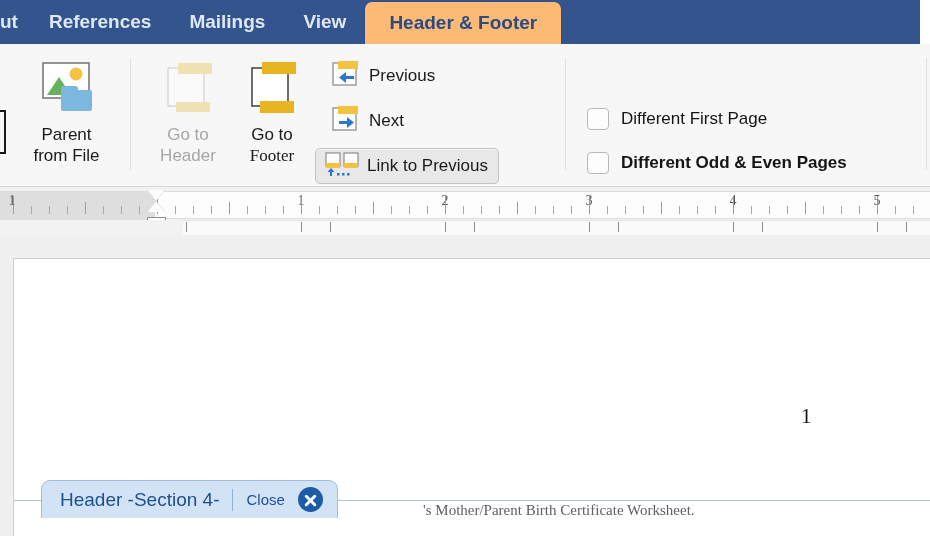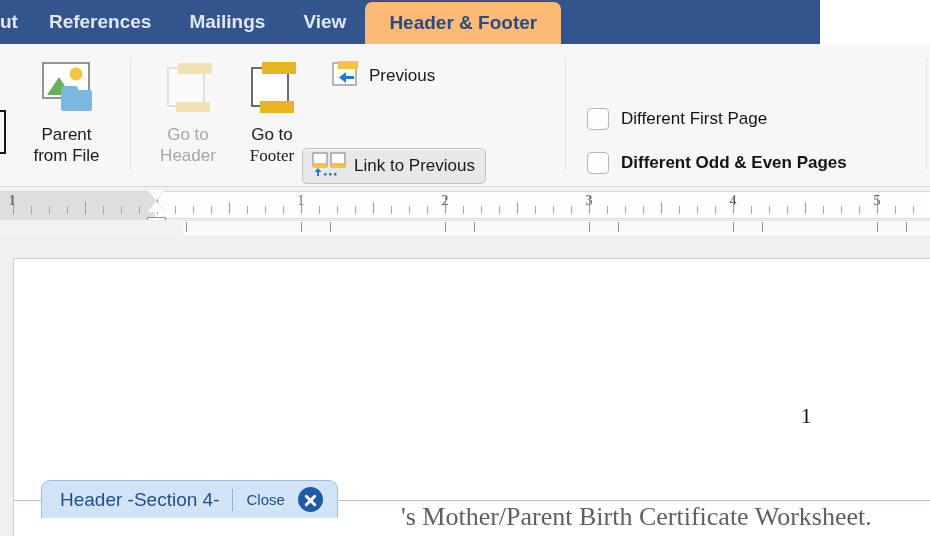--- a/index.html
+++ b/index.html
@@ -6,21 +6,21 @@
   html, body {
     width: 930px; height: 536px;
     overflow: hidden;
     font-family: "Liberation Sans", sans-serif;
     background: #ffffff;
   }
   #app { position: relative; width: 930px; height: 536px; }
 
   
   .tabbar {
-    position: absolute; left: 0; top: 0; width: 820px; height: 44px;
+    position: absolute; left: 0; top: 0; width: 920px; height: 44px;
     background: #33548d;
     display: flex; align-items: flex-end;
   }
   .tab {
     color: #dfe7f3;
     font-size: 19px; font-weight: bold;
     padding: 0 19px;
     height: 44px;
     line-height: 44px;
     white-space: nowrap;
@@ -149,21 +149,21 @@
   }
   .pagenum {
     position: absolute; font-family: "Liberation Serif", serif;
     font-size: 21px; color: #111;
   }
   .headerline {
     position: absolute; height: 1px; background: #aec6e4;
   }
   .doctext {
     position: absolute; font-family: "Liberation Serif", serif;
-    font-size: 26px; color: #5f5f5f; white-space: nowrap;
+    font-size: 15px; color: #5f5f5f; white-space: nowrap; margin-left: 22px;
   }
 
   
   .hdrtab {
     position: absolute; left: 41px; top: 480px;
     height: 38px; display: flex; align-items: center;
     background: #d3e3f6;
     border: 1px solid #9dbde2;
     border-bottom: none;
     border-radius: 9px 9px 0 0;
@@ -250,22 +250,32 @@
       <span>
         <svg width="34" height="28" viewBox="0 0 34 28">
           <rect x="3" y="3" width="23" height="22" fill="#ffffff" stroke="#909090" stroke-width="1.3"></rect>
           <rect x="8" y="1" width="20" height="8" fill="#f3c240"></rect>
           <path d="M24 16 L16 16 L16 12 L9 17.5 L16 23 L16 19 L24 19 Z" fill="#2878d0"></path>
         </svg>
       </span>
       <span class="lbl">Previous</span>
     </div>
 
-
-    <div class="smbtn pressed" style="left:302px; top:104px; height:36px;">
+    <div class="smbtn" style="left:330px; top:62px;">
+      <span>
+        <svg width="34" height="28" viewBox="0 0 34 28">
+          <rect x="3" y="3" width="23" height="22" fill="#ffffff" stroke="#909090" stroke-width="1.3"></rect>
+          <rect x="8" y="1" width="20" height="8" fill="#f3c240"></rect>
+          <path d="M9 16 L17 16 L17 12 L24 17.5 L17 23 L17 19 L9 19 Z" fill="#2878d0"></path>
+        </svg>
+      </span>
+      <span class="lbl">Next</span>
+    </div>
+
+    <div class="smbtn pressed" style="left:315px; top:104px; height:36px;">
       <span>
         <svg width="38" height="28" viewBox="0 0 38 28">
           <rect x="2" y="3" width="14" height="13" fill="#ffffff" stroke="#8d8d8d" stroke-width="1.2"></rect>
           <rect x="2" y="13" width="14" height="5" fill="#f3c240"></rect>
           <rect x="20" y="3" width="14" height="13" fill="#ffffff" stroke="#8d8d8d" stroke-width="1.2"></rect>
           <rect x="20" y="13" width="14" height="5" fill="#f3c240"></rect>
           <path d="M6 26 L6 22 L3.5 22 L7 18 L10.5 22 L8 22 L8 26 Z" fill="#2878d0"></path>
           <rect x="13" y="23" width="2.5" height="2.5" fill="#2878d0"></rect>
           <rect x="18" y="23" width="2.5" height="2.5" fill="#2878d0"></rect>
           <rect x="23" y="23" width="2.5" height="2.5" fill="#2878d0"></rect>

